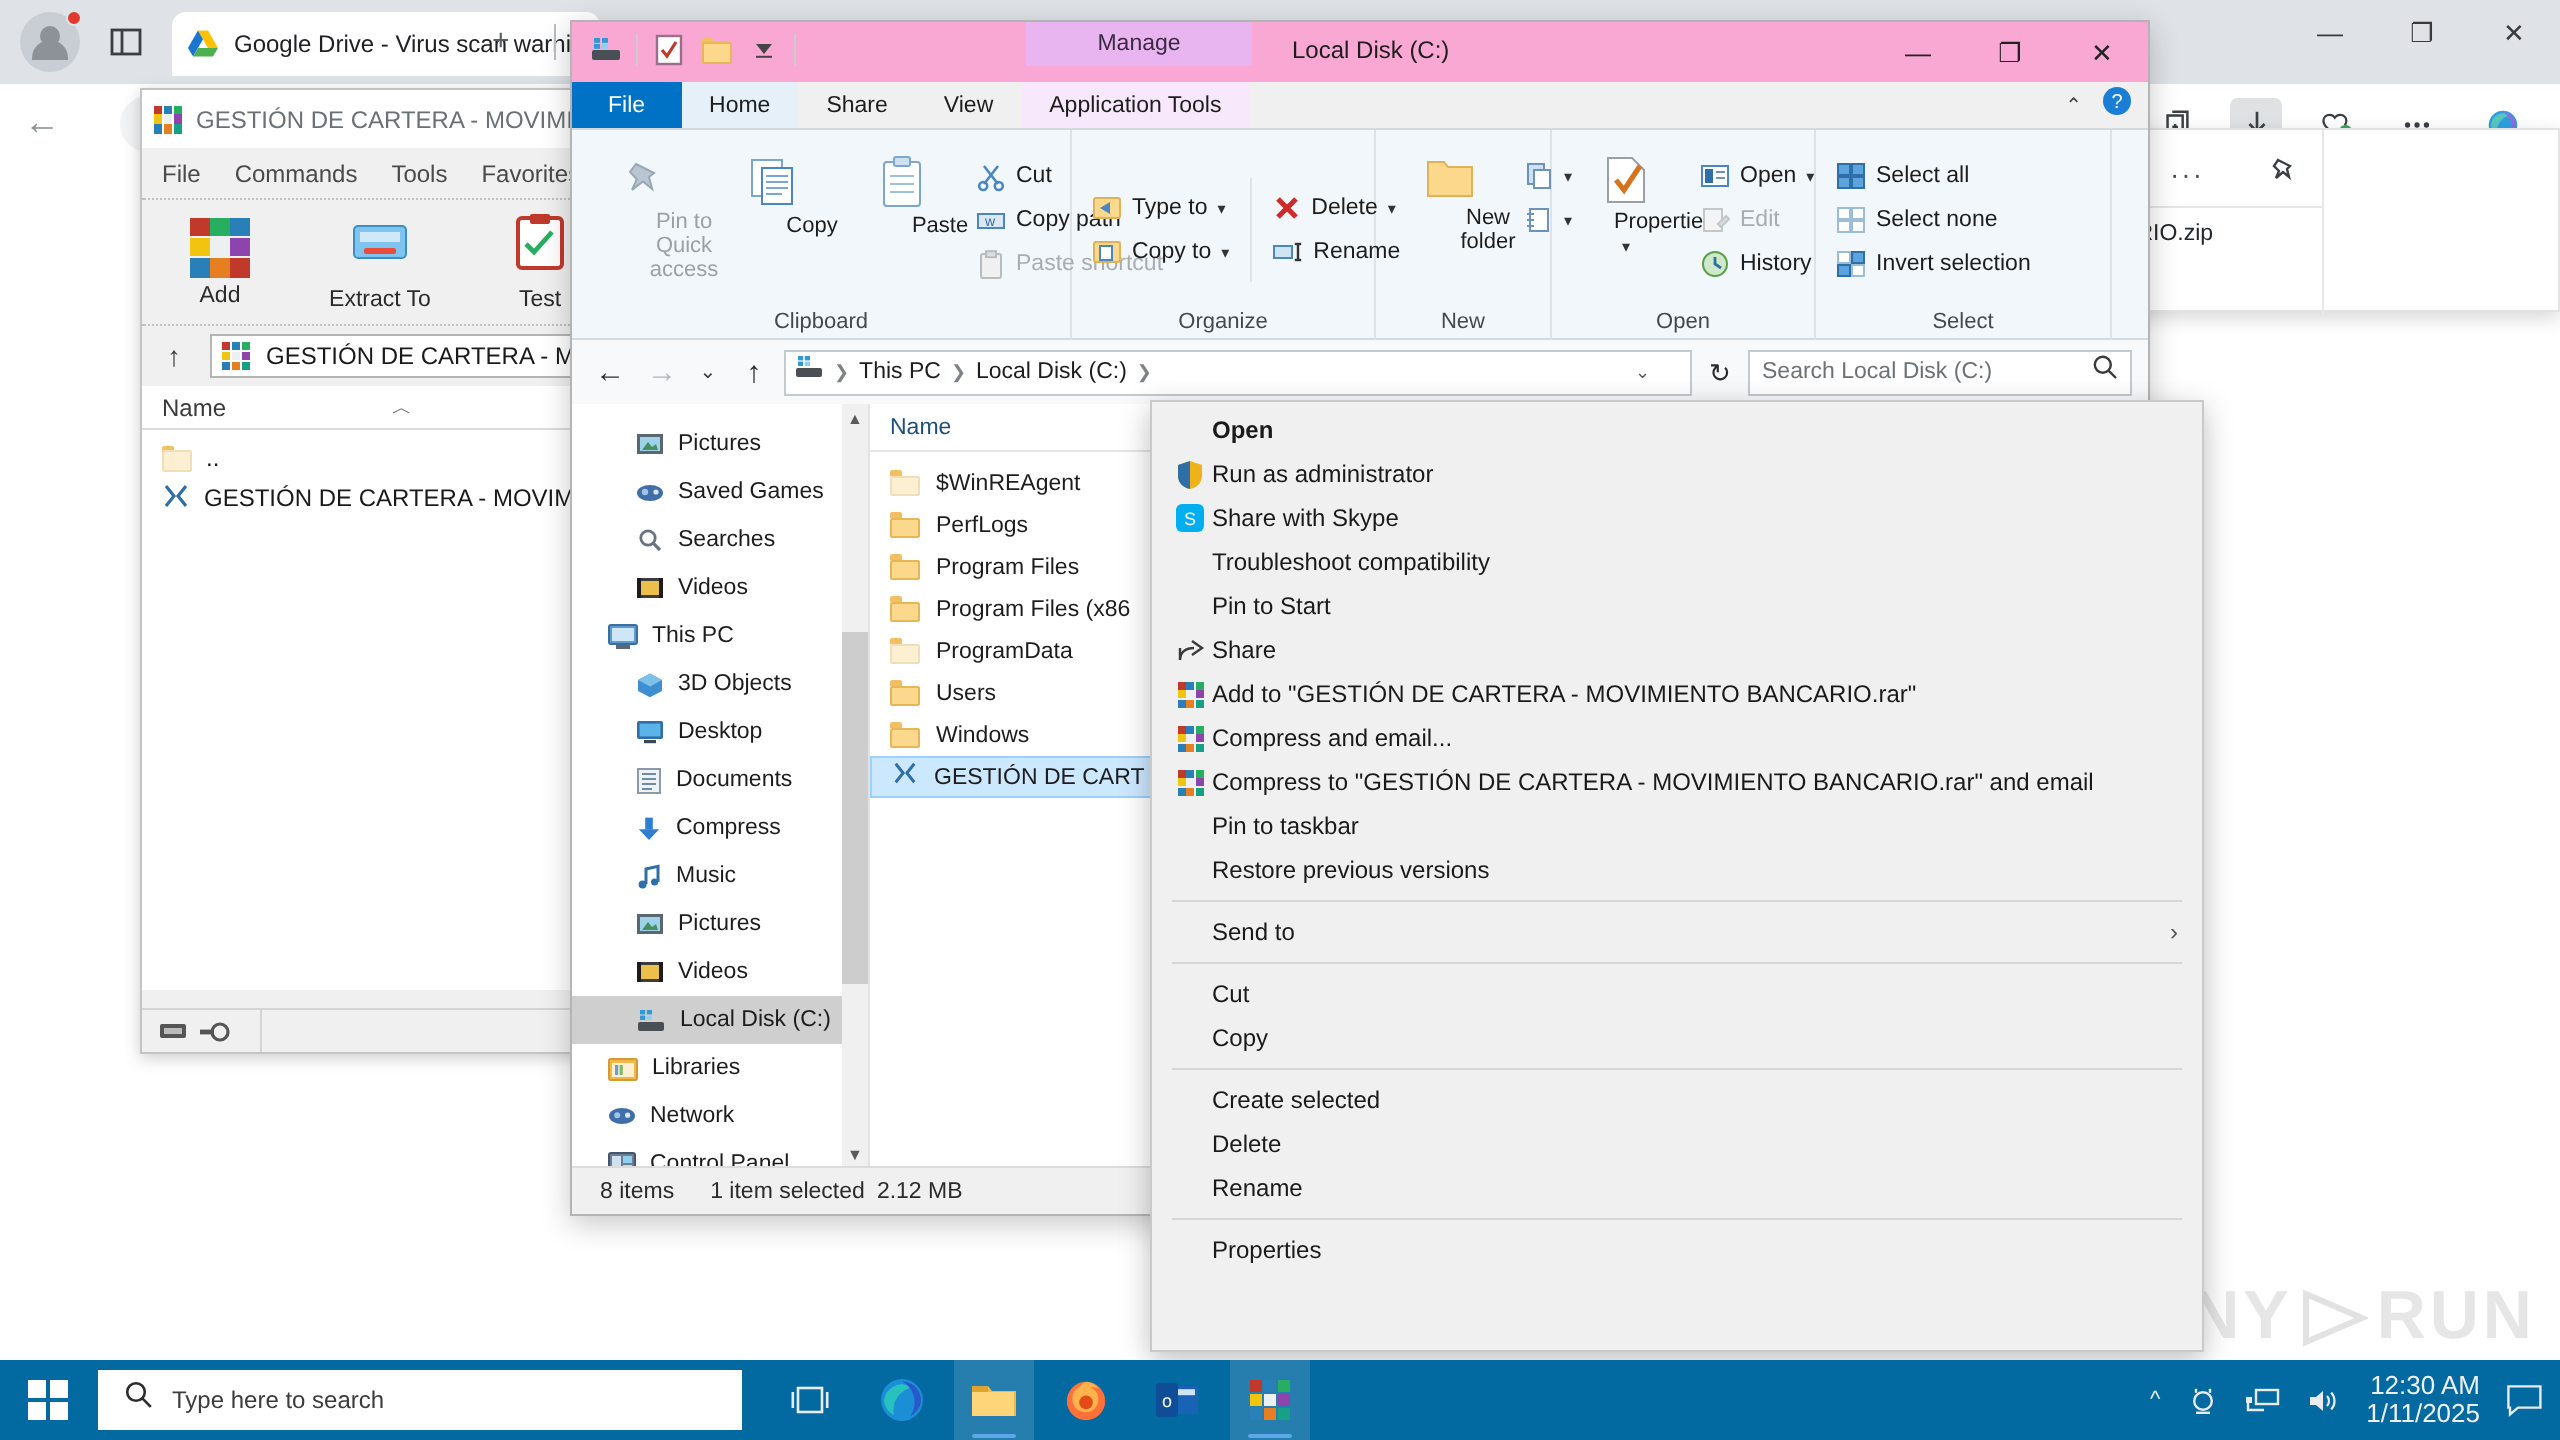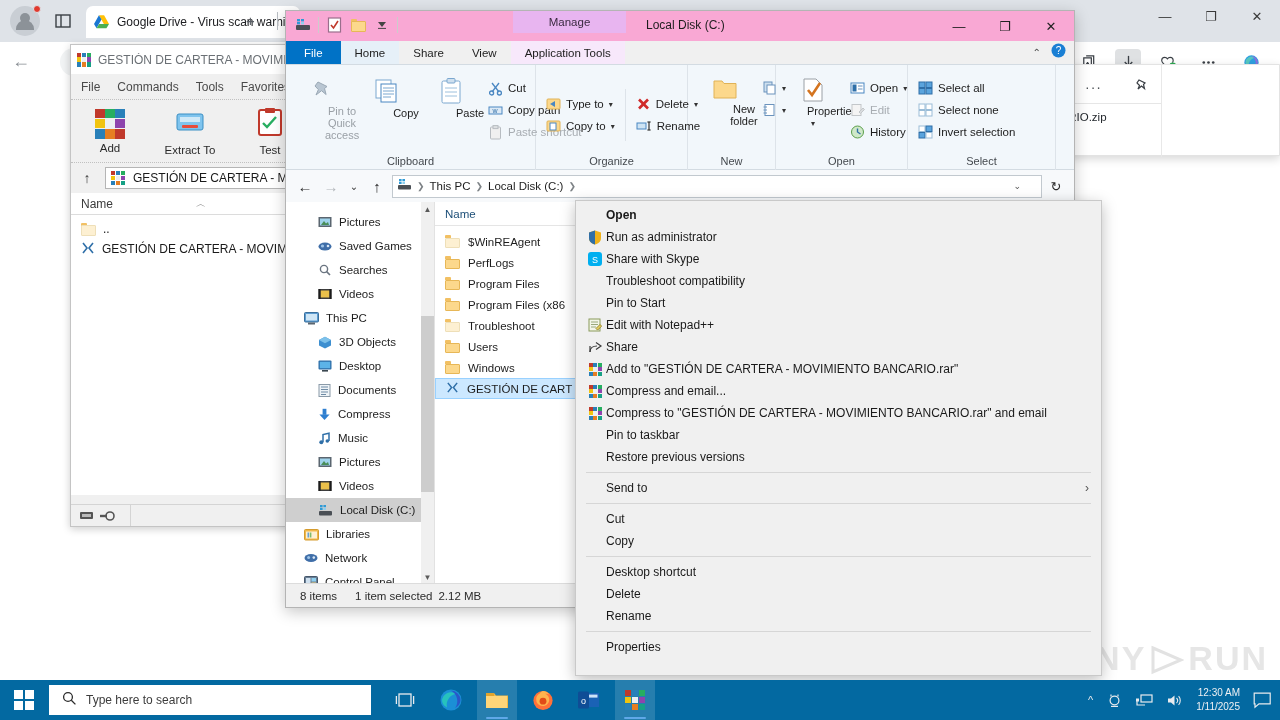--- a/index.html
+++ b/index.html
@@ -249,21 +249,21 @@
     gap: 9px; padding-left: 13px; margin-left: 1px;
   }
   .tb-search .ph { font-size: 12px; color: #3c3c3c; }
   .tb-apps { display: flex; align-items: center; gap: 6px; margin-left: 14px; }
   .tb-app { width: 40px; height: 40px; display: flex; align-items: center; justify-content: center; position: relative;}
   .tb-app.active { background: rgba(255,255,255,.14); }
   .tb-app .underline { position: absolute; bottom: 1px; width: 22px; height: 2.5px; background: #5fa8e8; border-radius: 2px;}
   .tray { position: absolute; right: 0; bottom: 0; height: 40px; display: flex; align-items: center; gap: 13px; padding-right: 8px;}
   .tray-ico { color: #e9ebee; display: flex; align-items: center; justify-content: center;}
   .clock { display: flex; flex-direction: column; align-items: flex-end; line-height: 14px; }
-  .clock span { font-size: 10px; color: #eef0f3; }
+  .clock span { font-size: 13px; color: #eef0f3; }
 
   .folder { width: 15px; height: 13px; position: relative; flex: none; }
   .folder i { position: absolute; display: block; }
   .folder .tab { left: 0; top: 0; width: 6px; height: 3px; background: #f2c063; border-radius: 1px 1px 0 0; }
   .folder .bd { left: 0; top: 2.5px; width: 15px; height: 10.5px; background: #fcd88c; border: 1px solid #e7b757; border-radius: 1px; }
   .folder.pale .bd { background: #fdf0d2; border-color: #eedfb8; }
   .rar { width: 14px; height: 14px; flex: none; display: grid; grid-template-columns: 1fr 1fr 1fr; grid-template-rows: 1fr 1fr 1fr; gap: .5px;}
   .rar i { display: block; }
 </style>
 </head>
@@ -796,20 +796,29 @@
             </svg>
         </span>
         <span class="chev">❯</span>
         <span class="cr">This PC</span>
         <span class="chev">❯</span>
         <span class="cr">Local Disk (C:)</span>
         <span class="chev">❯</span>
         <span class="dd">⌄</span>
       </div>
       <div class="refresh-btn">↻</div>
+      <div class="searchbox">
+        <span class="ph">Search Local Disk (C:)</span>
+        <span>
+          <svg width="13" height="13" viewBox="0 0 13 13">
+              <circle cx="5.4" cy="5.4" r="4" fill="none" stroke="#3a3a3a" stroke-width="1.2"></circle>
+              <line x1="8.4" y1="8.4" x2="12" y2="12" stroke="#3a3a3a" stroke-width="1.2"></line>
+            </svg>
+        </span>
+      </div>
     </div>
 
     <div class="ex-body">
 
       <div class="navpane">
         <div class="np-item indent">
           <svg width="14" height="12" viewBox="0 0 14 12">
               <rect x="0.5" y="1" width="13" height="10" fill="#5b6670"></rect>
               <rect x="2" y="2.5" width="10" height="7" fill="#9fd3ec"></rect>
               <polygon points="3,9 6,5 8,7.5 10,6 11,9" fill="#4a8f5a"></polygon>
@@ -984,21 +993,21 @@
                 <i class="tab"></i>
                 <i class="bd"></i>
               </span>
             <span class="t">Program Files (x86</span>
           </div>
           <div class="lp-row">
             <span class="folder pale">
                 <i class="tab"></i>
                 <i class="bd"></i>
               </span>
-            <span class="t">Troubleshoot</span>
+            <span class="t">ProgramData</span>
           </div>
           <div class="lp-row">
             <span class="folder">
                 <i class="tab"></i>
                 <i class="bd"></i>
               </span>
             <span class="t">Users</span>
           </div>
           <div class="lp-row">
             <span class="folder">
@@ -1056,34 +1065,20 @@
     <div class="ctx-item">
       <span class="ctx-ico"></span>
       <span class="ctx-lbl">Troubleshoot compatibility</span>
     </div>
 
     <div class="ctx-item">
       <span class="ctx-ico"></span>
       <span class="ctx-lbl">Pin to Start</span>
     </div>
 
-    <div class="ctx-item">
-      <span class="ctx-ico">
-        <svg width="14" height="14" viewBox="0 0 14 14">
-            <rect x="1" y="1" width="11" height="12" fill="#f3f6e8" stroke="#8a9a5b"></rect>
-            <g stroke="#9aa87a">
-              <line x1="3" y1="4" x2="10" y2="4"></line>
-              <line x1="3" y1="6.5" x2="10" y2="6.5"></line>
-              <line x1="3" y1="9" x2="8" y2="9"></line>
-            </g>
-            <path d="M8 10.5l4-4 1.6 1.6-4 4z" fill="#e8d060" stroke="#9a8a2e"></path>
-          </svg>
-      </span>
-      <span class="ctx-lbl">Edit with Notepad++</span>
-    </div>
 
     <div class="ctx-item">
       <span class="ctx-ico">
         <svg width="15" height="14" viewBox="0 0 15 14">
             <path d="M2 12c0-4 3-6 7-6" fill="none" stroke="#3a3a3a" stroke-width="1.2"></path>
             <polyline points="8,2.5 13,6 8,9.5" fill="none" stroke="#3a3a3a" stroke-width="1.2"></polyline>
             <line x1="2" y1="12" x2="2" y2="6" stroke="#3a3a3a" stroke-width="1.2"></line>
           </svg>
       </span>
       <span class="ctx-lbl">Share</span>
@@ -1168,21 +1163,21 @@
 
     <div class="ctx-item">
       <span class="ctx-ico"></span>
       <span class="ctx-lbl">Copy</span>
     </div>
 
     <div class="ctx-sep"></div>
 
     <div class="ctx-item">
       <span class="ctx-ico"></span>
-      <span class="ctx-lbl">Desktop shortcut</span>
+      <span class="ctx-lbl">Create selected</span>
     </div>
 
     <div class="ctx-item">
       <span class="ctx-ico"></span>
       <span class="ctx-lbl">Delete</span>
     </div>
 
     <div class="ctx-item">
       <span class="ctx-ico"></span>
       <span class="ctx-lbl">Rename</span>

